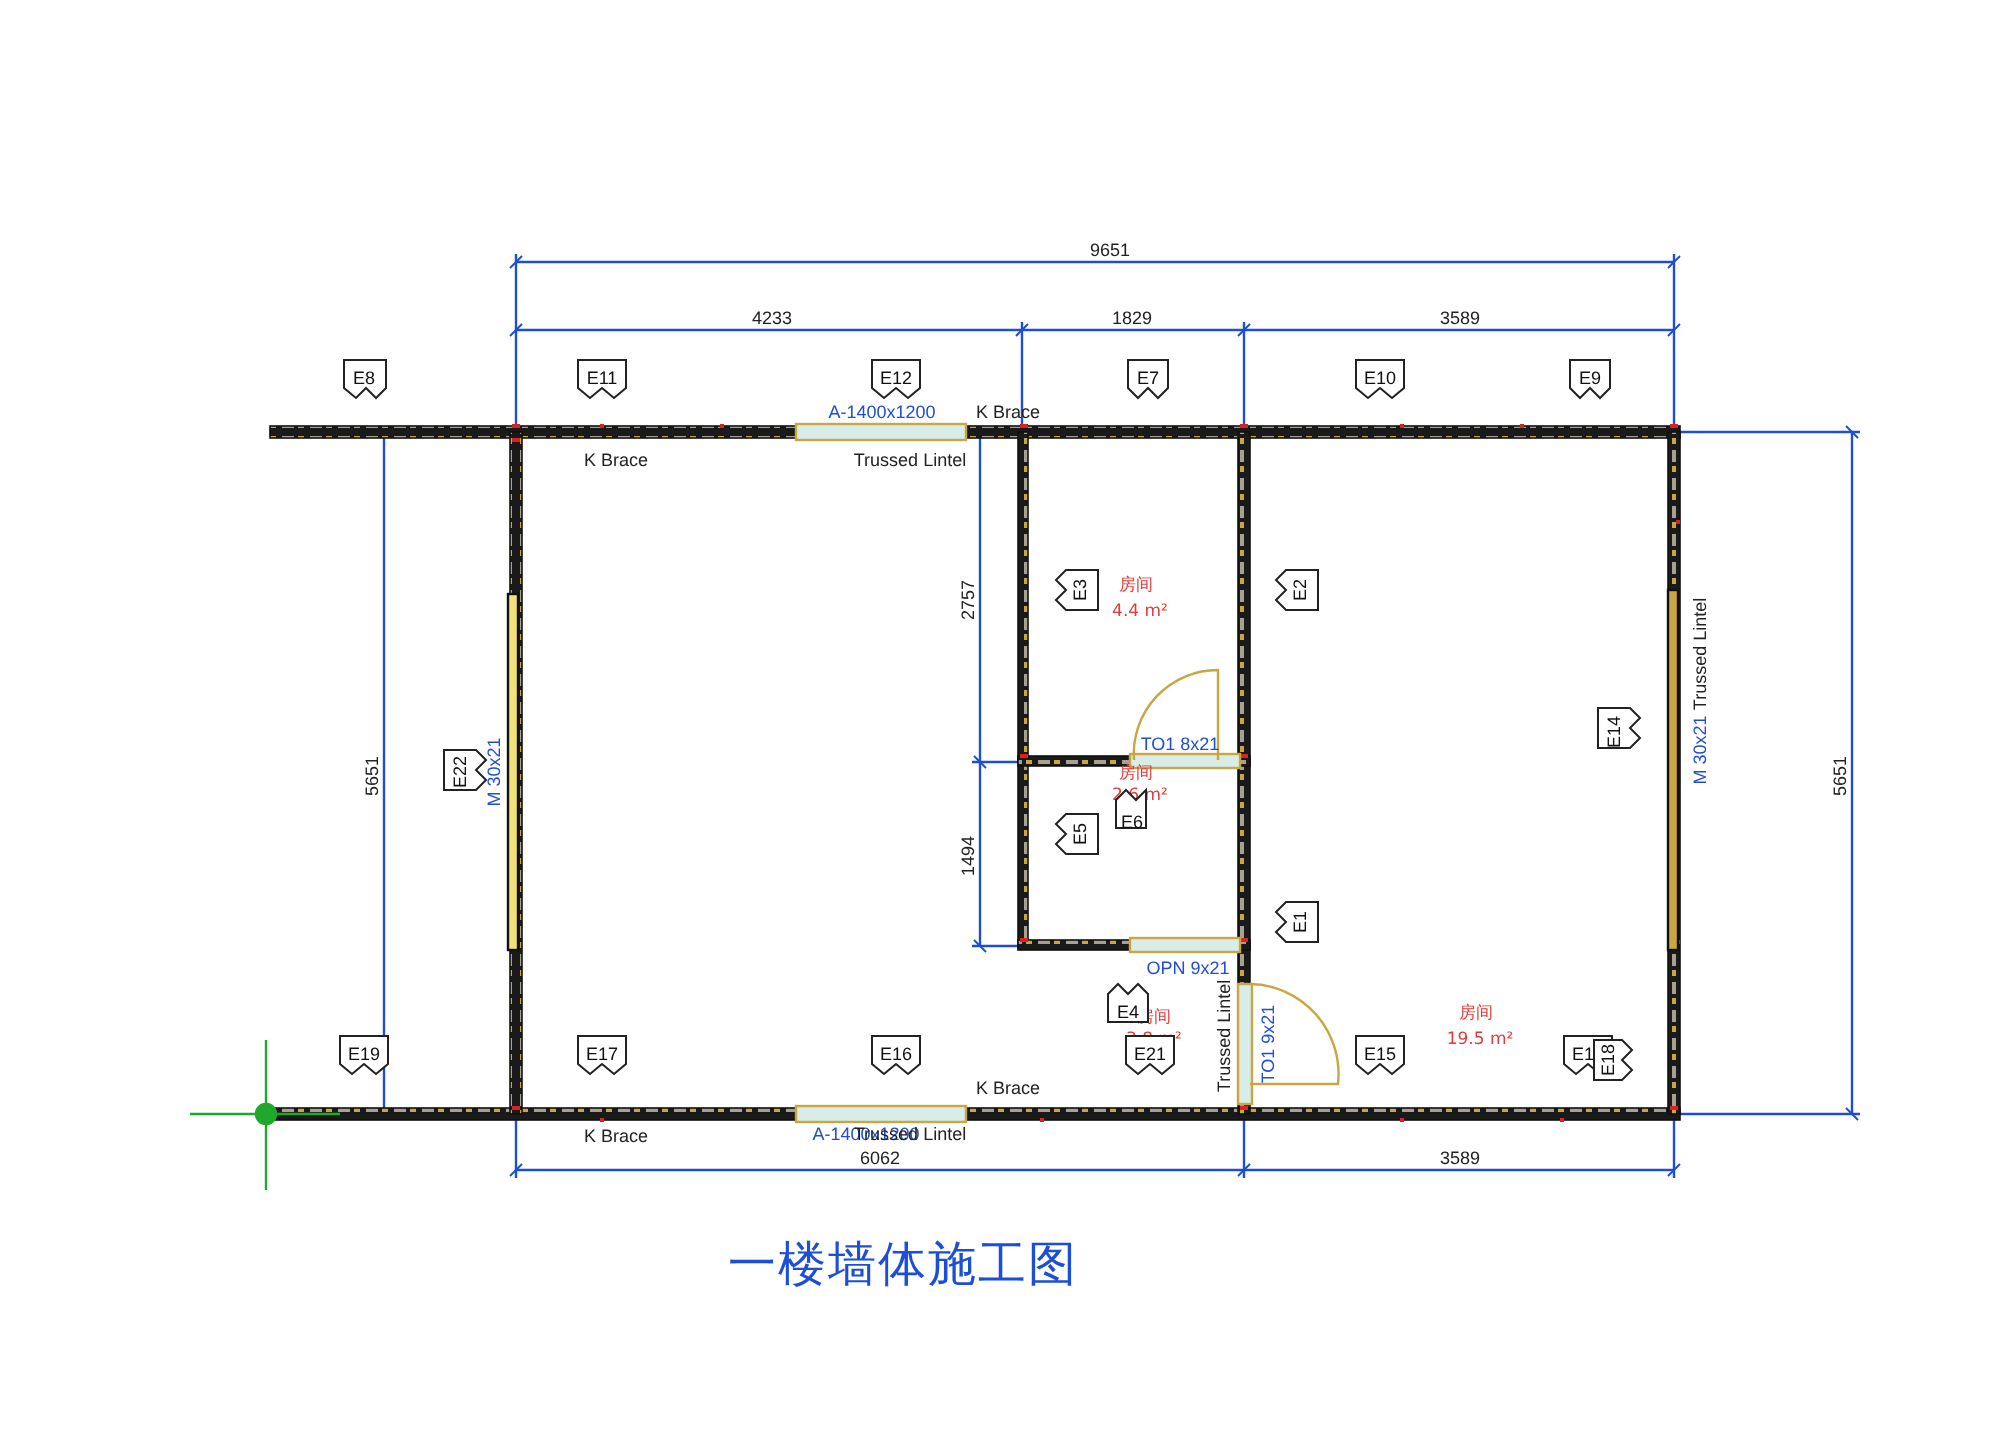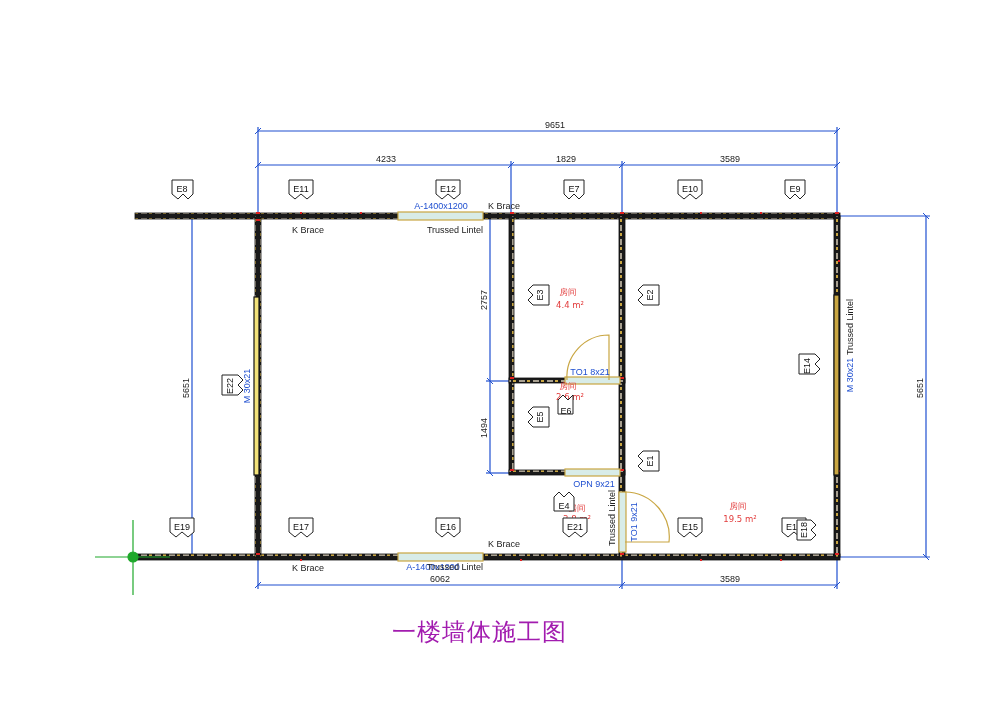--- a/index.html
+++ b/index.html
@@ -3,21 +3,21 @@
   <meta charset="utf-8">
   <style>
     html, body { margin:0; padding:0; background:#ffffff; }
     body { width:1000px; height:719px; position:relative; overflow:hidden; font-family:"Liberation Sans", sans-serif; }
     #canvas { position:absolute; left:0; top:0; width:1000px; height:719px; }
     .dim-text { font-family:"Liberation Sans", sans-serif; font-size:9px; fill:#222; }
     .label-text { font-family:"Liberation Sans", sans-serif; font-size:9px; fill:#222; }
     .blue-text { font-family:"Liberation Sans", sans-serif; font-size:9px; fill:#1f4fd0; }
     .red-text { font-family:"DejaVu Sans", sans-serif; font-size:8.5px; fill:#e23a3a; }
     .tag-text { font-family:"Liberation Sans", sans-serif; font-size:9px; fill:#111; }
-    #title { position:absolute; left:392px; top:616px; font-family:Liberation Mono, monospace; font-size:24px; color:#a21caf; letter-spacing:1px; }
+    #title { position:absolute; left:364px; top:616px; font-family:Liberation Mono, monospace; font-size:24px; color:#1d4ed8; letter-spacing:1px; }
   </style>
 </head>
 <body>
 
 <svg id="canvas" viewBox="0 0 1000 719" xmlns="http://www.w3.org/2000/svg">
   <defs>
     <pattern id="wallpat" patternUnits="userSpaceOnUse" width="14" height="6">
       <rect width="14" height="6" fill="#1a1a1a"></rect>
       <rect x="1" y="2" width="6" height="2" fill="#a8a090"></rect>
       <rect x="9" y="2" width="3" height="2" fill="#c9a642"></rect>

